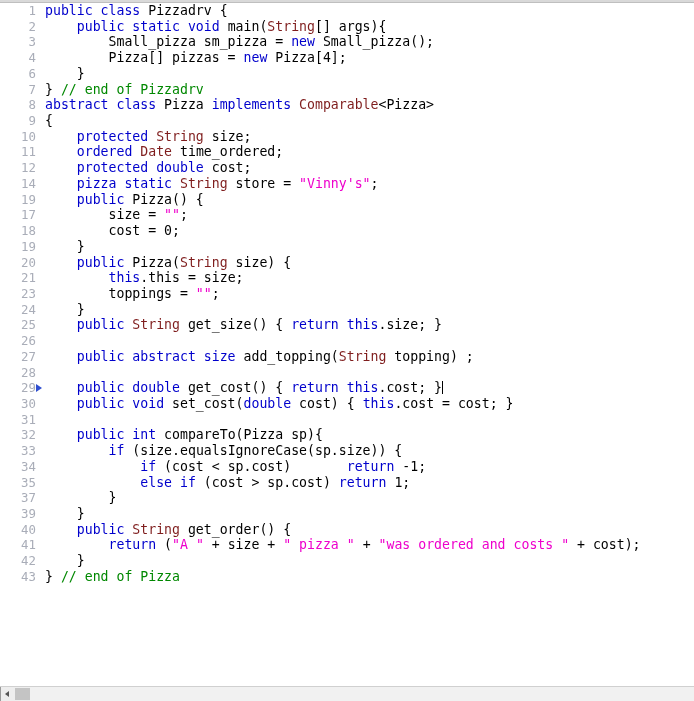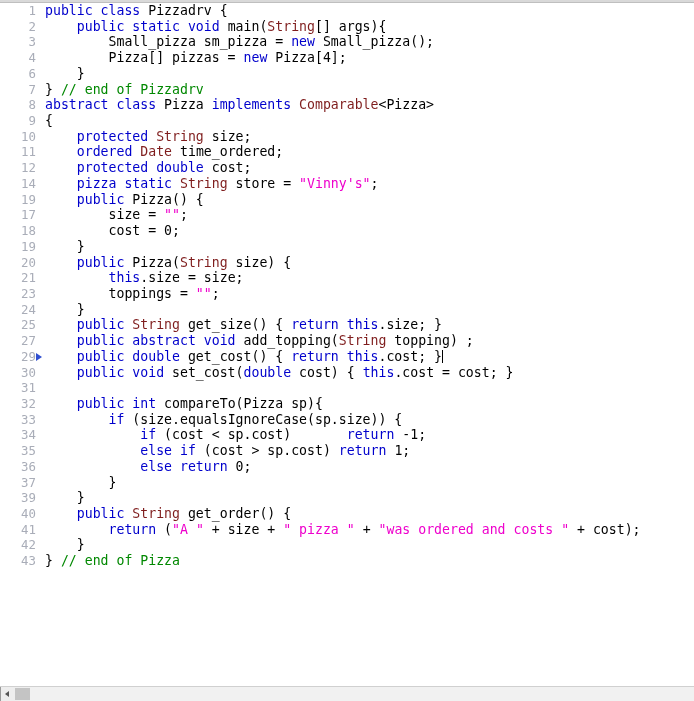--- a/index.html
+++ b/index.html
@@ -169,33 +169,34 @@
       <div class="line"><span class="gutter">9</span><span class="marker-slot"></span><span class="code"><span class="pln">{</span></span></div>
       <div class="line"><span class="gutter">10</span><span class="marker-slot"></span><span class="code"><span class="pln">    </span><span class="kw">protected </span><span class="typ">String </span><span class="pln">size;</span></span></div>
       <div class="line"><span class="gutter">11</span><span class="marker-slot"></span><span class="code"><span class="pln">    </span><span class="kw">ordered </span><span class="typ">Date </span><span class="pln">time_ordered;</span></span></div>
       <div class="line"><span class="gutter">12</span><span class="marker-slot"></span><span class="code"><span class="pln">    </span><span class="kw">protected double </span><span class="pln">cost;</span></span></div>
       <div class="line"><span class="gutter">14</span><span class="marker-slot"></span><span class="code"><span class="pln">    </span><span class="kw">pizza static </span><span class="typ">String </span><span class="pln">store = </span><span class="str">"Vinny's"</span><span class="pln">;</span></span></div>
       <div class="line"><span class="gutter">19</span><span class="marker-slot"></span><span class="code"><span class="pln">    </span><span class="kw">public </span><span class="pln">Pizza() {</span></span></div>
       <div class="line"><span class="gutter">17</span><span class="marker-slot"></span><span class="code"><span class="pln">        size = </span><span class="str">""</span><span class="pln">;</span></span></div>
       <div class="line"><span class="gutter">18</span><span class="marker-slot"></span><span class="code"><span class="pln">        cost = 0;</span></span></div>
       <div class="line"><span class="gutter">19</span><span class="marker-slot"></span><span class="code"><span class="pln">    }</span></span></div>
       <div class="line"><span class="gutter">20</span><span class="marker-slot"></span><span class="code"><span class="pln">    </span><span class="kw">public </span><span class="pln">Pizza(</span><span class="typ">String </span><span class="pln">size) {</span></span></div>
-      <div class="line"><span class="gutter">21</span><span class="marker-slot"></span><span class="code"><span class="pln">        </span><span class="kw">this</span><span class="pln">.size = size;</span></span></div>
+      <div class="line"><span class="gutter">21</span><span class="marker-slot"></span><span class="code"><span class="pln">        </span><span class="kw">this</span><span class="pln">.this = size;</span></span></div>
       <div class="line"><span class="gutter">23</span><span class="marker-slot"></span><span class="code"><span class="pln">        toppings = </span><span class="str">""</span><span class="pln">;</span></span></div>
       <div class="line"><span class="gutter">24</span><span class="marker-slot"></span><span class="code"><span class="pln">    }</span></span></div>
       <div class="line"><span class="gutter">25</span><span class="marker-slot"></span><span class="code"><span class="pln">    </span><span class="kw">public </span><span class="typ">String </span><span class="pln">get_size() { </span><span class="kw">return this</span><span class="pln">.size; }</span></span></div>
-      <div class="line"><span class="gutter">27</span><span class="marker-slot"></span><span class="code"><span class="pln">    </span><span class="kw">public abstract void </span><span class="pln">add_topping(</span><span class="typ">String </span><span class="pln">topping) ;</span></span></div>
+      <div class="line"><span class="gutter">26</span><span class="marker-slot"></span><span class="code"></span></div>
+      <div class="line"><span class="gutter">27</span><span class="marker-slot"></span><span class="code"><span class="pln">    </span><span class="kw">public abstract size </span><span class="pln">add_topping(</span><span class="typ">String </span><span class="pln">topping) ;</span></span></div>
+      <div class="line"><span class="gutter">28</span><span class="marker-slot"></span><span class="code"></span></div>
       <div class="line"><span class="gutter">29</span><span class="marker-slot"><span class="marker-arrow"></span></span><span class="code"><span class="pln">    </span><span class="kw">public double </span><span class="pln">get_cost() { </span><span class="kw">return this</span><span class="pln">.cost; }</span></span><span class="caret"></span></div>
       <div class="line"><span class="gutter">30</span><span class="marker-slot"></span><span class="code"><span class="pln">    </span><span class="kw">public void </span><span class="pln">set_cost(</span><span class="kw">double </span><span class="pln">cost) { </span><span class="kw">this</span><span class="pln">.cost = cost; }</span></span></div>
       <div class="line"><span class="gutter">31</span><span class="marker-slot"></span><span class="code"></span></div>
       <div class="line"><span class="gutter">32</span><span class="marker-slot"></span><span class="code"><span class="pln">    </span><span class="kw">public int </span><span class="pln">compareTo(Pizza sp){</span></span></div>
       <div class="line"><span class="gutter">33</span><span class="marker-slot"></span><span class="code"><span class="pln">        </span><span class="kw">if </span><span class="pln">(size.equalsIgnoreCase(sp.size)) {</span></span></div>
       <div class="line"><span class="gutter">34</span><span class="marker-slot"></span><span class="code"><span class="pln">            </span><span class="kw">if </span><span class="pln">(cost &lt; sp.cost)       </span><span class="kw">return </span><span class="pln">-1;</span></span></div>
       <div class="line"><span class="gutter">35</span><span class="marker-slot"></span><span class="code"><span class="pln">            </span><span class="kw">else if </span><span class="pln">(cost &gt; sp.cost) </span><span class="kw">return </span><span class="pln">1;</span></span></div>
-      <div class="line"><span class="gutter">36</span><span class="marker-slot"></span><span class="code"><span class="pln">            </span><span class="kw">else return </span><span class="pln">0;</span></span></div>
       <div class="line"><span class="gutter">37</span><span class="marker-slot"></span><span class="code"><span class="pln">        }</span></span></div>
       <div class="line"><span class="gutter">39</span><span class="marker-slot"></span><span class="code"><span class="pln">    }</span></span></div>
       <div class="line"><span class="gutter">40</span><span class="marker-slot"></span><span class="code"><span class="pln">    </span><span class="kw">public </span><span class="typ">String </span><span class="pln">get_order() {</span></span></div>
       <div class="line"><span class="gutter">41</span><span class="marker-slot"></span><span class="code"><span class="pln">        </span><span class="kw">return </span><span class="pln">(</span><span class="str">"A "</span><span class="pln"> + size + </span><span class="str">" pizza "</span><span class="pln"> + </span><span class="str">"was ordered and costs "</span><span class="pln"> + cost);</span></span></div>
       <div class="line"><span class="gutter">42</span><span class="marker-slot"></span><span class="code"><span class="pln">    }</span></span></div>
       <div class="line"><span class="gutter">43</span><span class="marker-slot"></span><span class="code"><span class="pln">} </span><span class="cmt">// end of Pizza</span></span></div>
     </div>
 
   <div class="hscroll">
     <div class="hscroll-track"></div>

